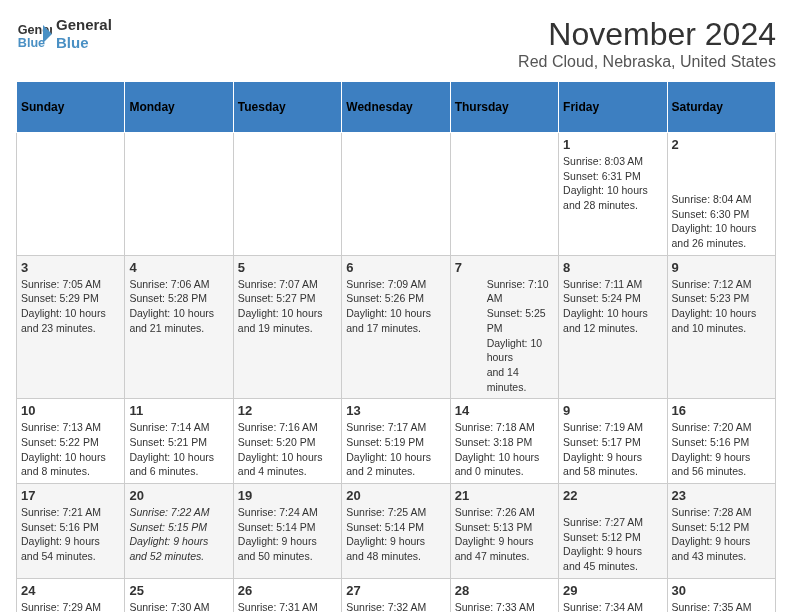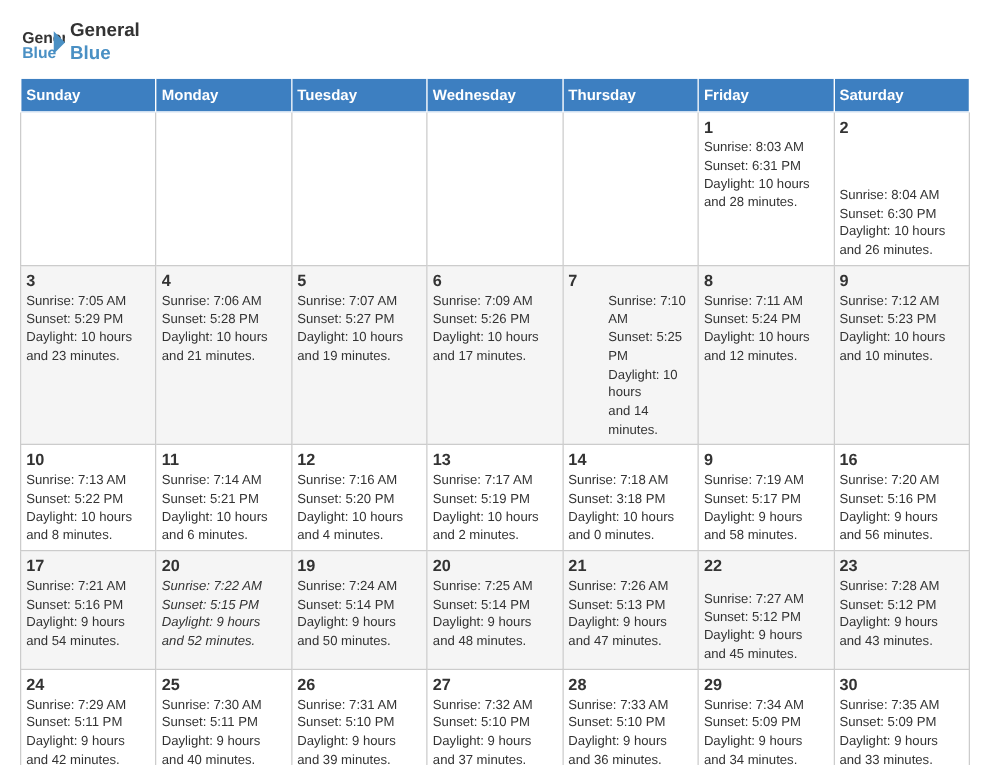--- a/index.html
+++ b/index.html
@@ -37,22 +37,22 @@
       font-size: 16px;
       color: #555;
     }
     .calendar-table {
       width: 100%;
       border-collapse: collapse;
       font-size: 11px;
     }
     .calendar-table thead th {
       background: #3d7fc1;
-      color: #ffffff;
-      padding: 6px 4px;
+      color: #000000;
+      padding: 18px 4px;
       text-align: left;
       font-size: 12px;
       font-weight: bold;
       border: 1px solid #fff;
     }
     .calendar-table tbody td {
       border: 1px solid #ccc;
       vertical-align: top;
       padding: 4px;
       width: calc(100% / 7);
@@ -86,20 +86,24 @@
     <svg class="logo-icon" viewBox="0 0 40 40">
       <text x="2" y="20" font-size="14" font-weight="bold" fill="#333">General</text>
       <text x="2" y="34" font-size="14" font-weight="bold" fill="#4a90c4">Blue</text>
       <polygon points="30,10 40,20 30,30" fill="#4a90c4"></polygon>
     </svg>
     <div style="display:flex;flex-direction:column;justify-content:center;">
       <span style="font-size:15px;font-weight:bold;color:#333;line-height:1.2;">General</span>
       <span style="font-size:15px;font-weight:bold;color:#4a90c4;line-height:1.2;">Blue</span>
     </div>
   </div>
+  <div class="title-block">
+    <div class="main-title">November 2024</div>
+    <div class="sub-title">Red Cloud, Nebraska, United States</div>
+  </div>
 </div>
 
 <table class="calendar-table">
   <thead>
     <tr>
     <th>Sunday</th>
         <th>Monday</th>
         <th>Tuesday</th>
         <th>Wednesday</th>
         <th>Thursday</th>

